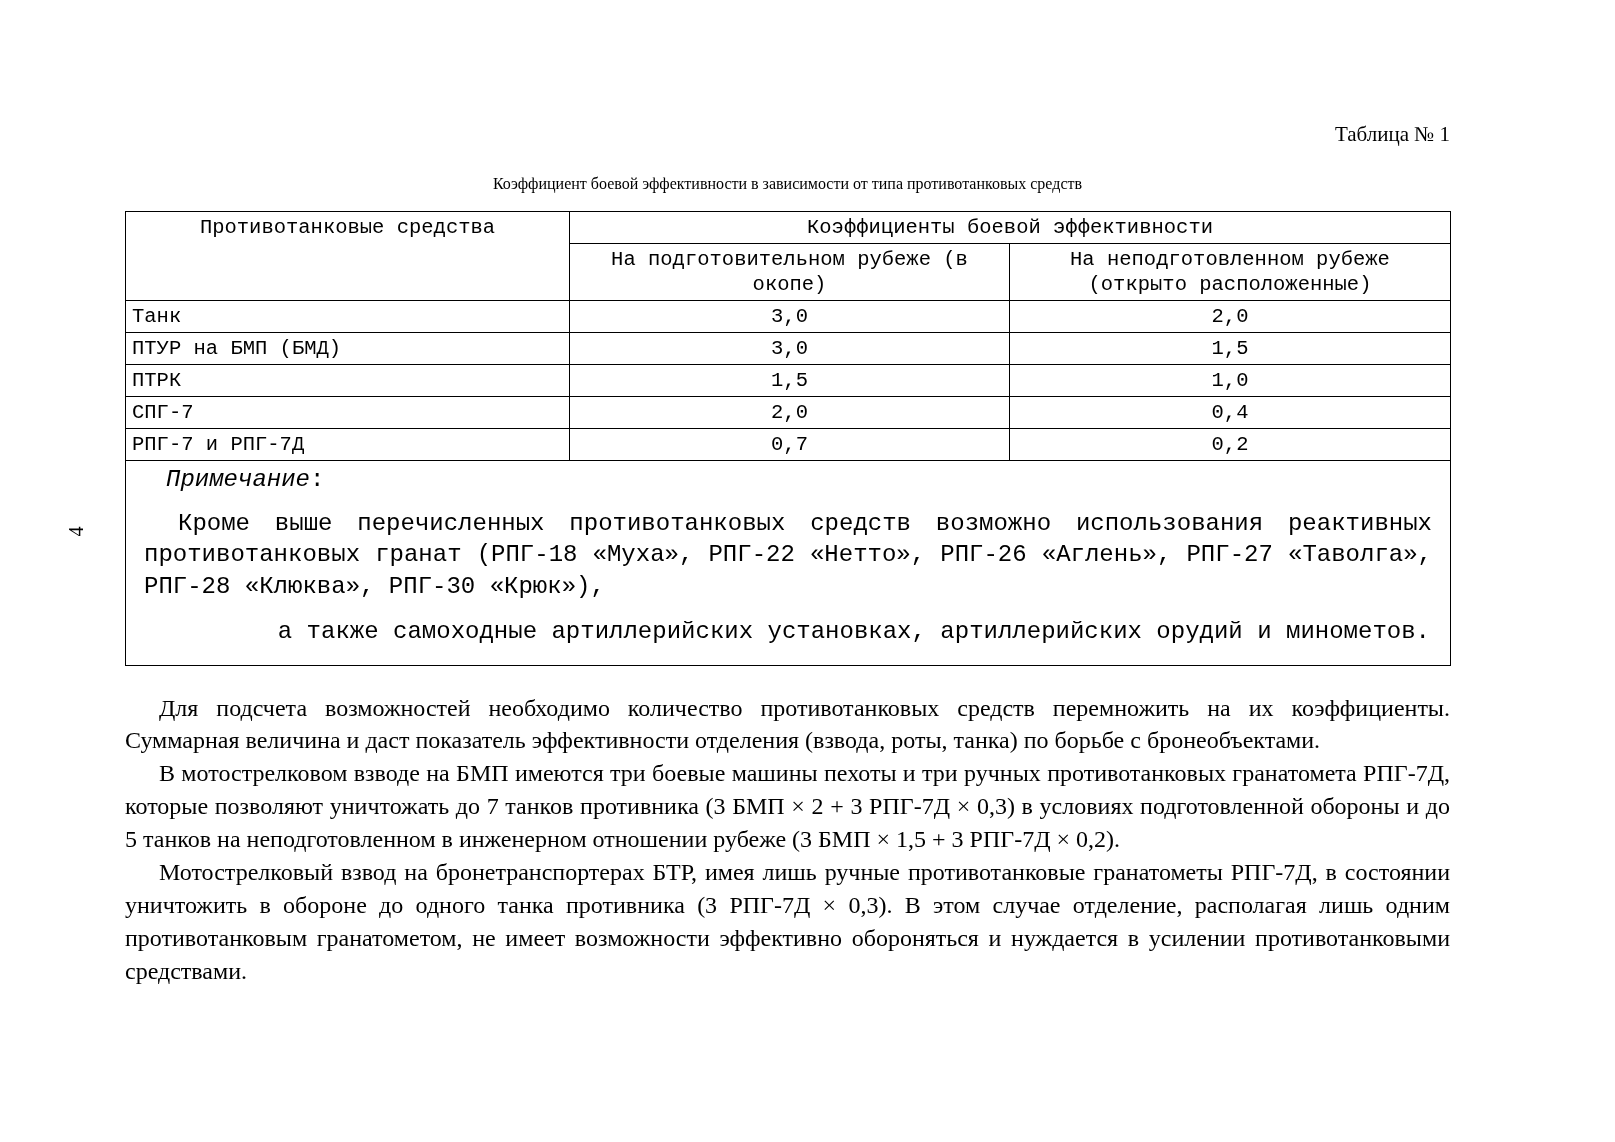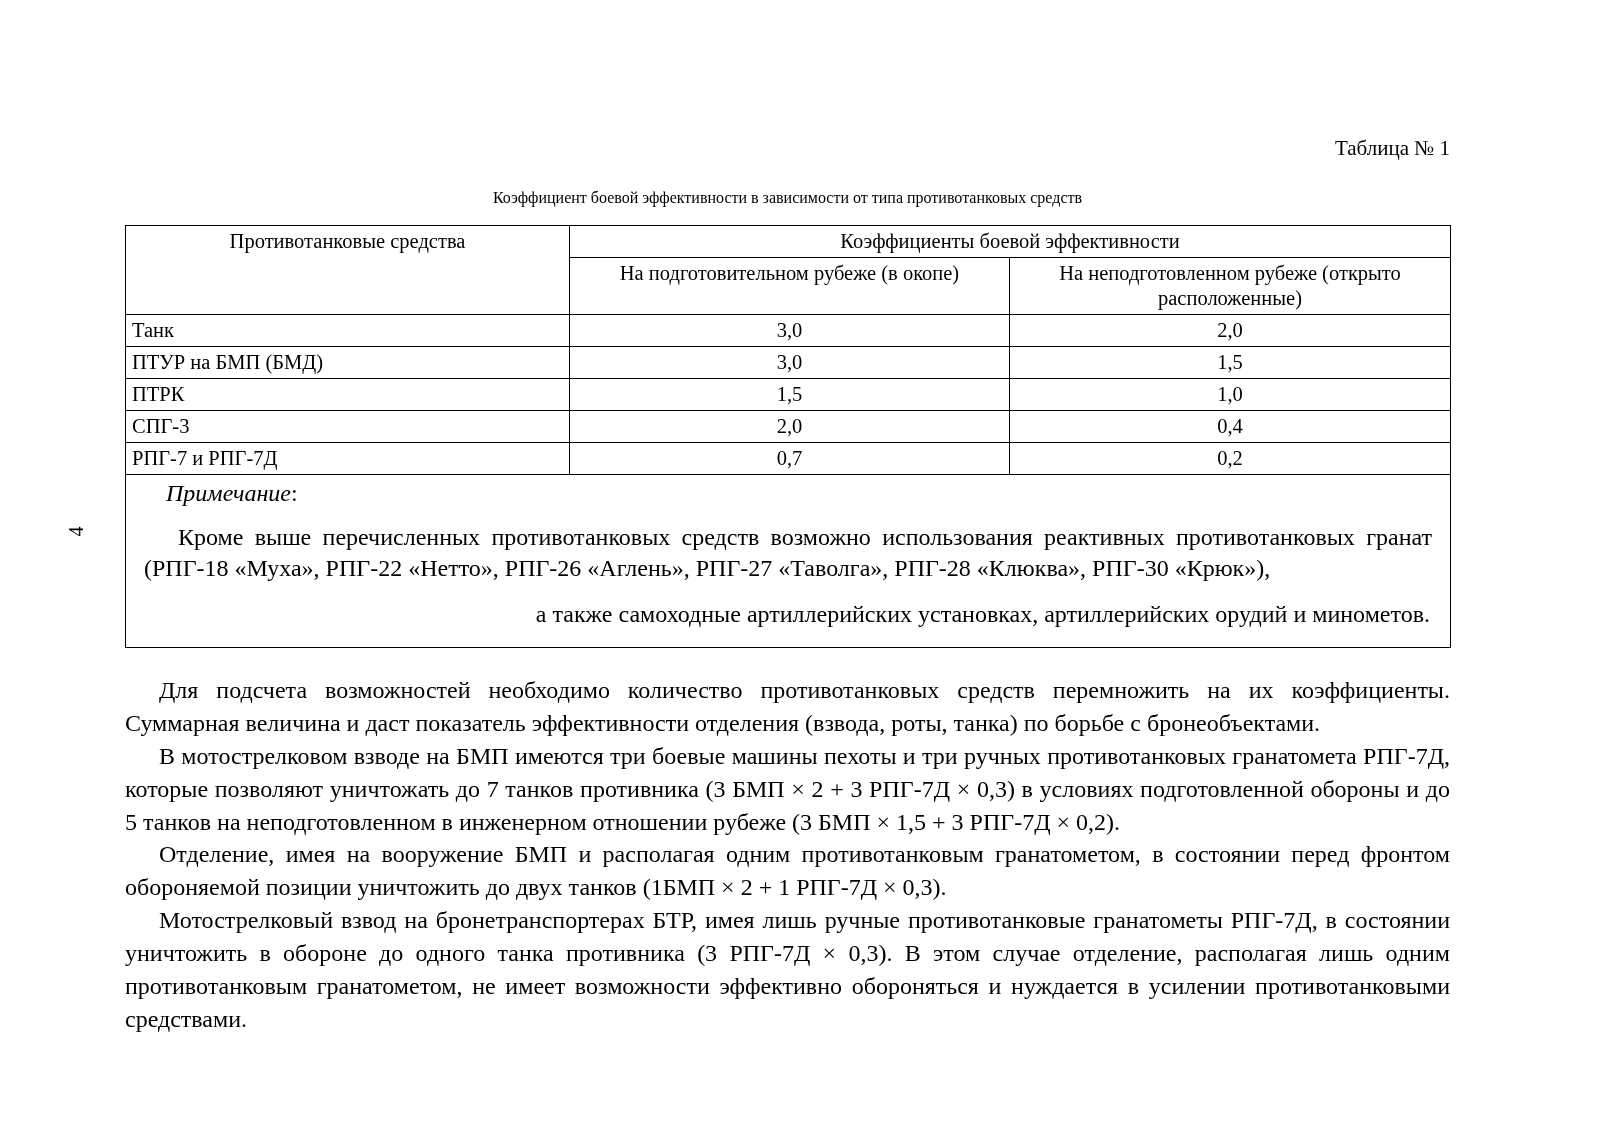--- a/index.html
+++ b/index.html
@@ -32,21 +32,21 @@
     text-align: center;
     font-size: 20px;
     transform: rotate(-90deg);
     transform-origin: center center;
     letter-spacing: 0;
   }
 
   .content {
     position: absolute;
     left: 125px;
-    top: 136px;
+    top: 122px;
     width: 1325px;
   }
 
   .table-label {
     text-align: right;
     font-size: 21px;
     line-height: 1.15;
     margin: 0 0 28px 0;
   }
 
@@ -56,20 +56,21 @@
     line-height: 1.2;
     margin: 0 0 18px 0;
   }
 
   table.coef {
     border-collapse: collapse;
     width: 1325px;
     table-layout: fixed;
     font-size: 20.5px;
     line-height: 1.22;
+    font-family: Liberation Mono, monospace;
   }
   table.coef td, table.coef th {
     border: 1.6px solid #000000;
     padding: 3px 6px;
     font-weight: normal;
     vertical-align: top;
   }
   .col-means  { width: 444px; }
   .col-prep   { width: 440px; }
   .col-unprep { width: 441px; }
@@ -168,21 +169,21 @@
           <td class="cell-name">ПТУР на БМП (БМД)</td>
           <td class="cell-val">3,0</td>
           <td class="cell-val">1,5</td>
         </tr>
         <tr>
           <td class="cell-name">ПТРК</td>
           <td class="cell-val">1,5</td>
           <td class="cell-val">1,0</td>
         </tr>
         <tr>
-          <td class="cell-name">СПГ-3</td>
+          <td class="cell-name">СПГ-7</td>
           <td class="cell-val">2,0</td>
           <td class="cell-val">0,4</td>
         </tr>
         <tr>
           <td class="cell-name">РПГ-7 и РПГ-7Д</td>
           <td class="cell-val">0,7</td>
           <td class="cell-val">0,2</td>
         </tr>
         <tr>
           <td class="note-cell" colspan="3">
@@ -190,18 +191,17 @@
             <p class="note-body">Кроме выше перечисленных противотанковых средств возможно использования реактивных противотанковых гранат (РПГ-18 «Муха», РПГ-22 «Нетто», РПГ-26 «Аглень», РПГ-27 «Таволга», РПГ-28 «Клюква», РПГ-30 «Крюк»),</p>
             <p class="note-body-last">а также самоходные артиллерийских установках, артиллерийских орудий и минометов.</p>
           </td>
         </tr>
       </tbody>
     </table>
 
     <div class="body-text">
       <p>Для подсчета возможностей необходимо количество противотанковых средств перемножить на их коэффициенты. Суммарная величина и даст показатель эффективности отделения (взвода, роты, танка) по борьбе с бронеобъектами.</p>
       <p>В мотострелковом взводе на БМП имеются три боевые машины пехоты и три ручных противотанковых гранатомета РПГ-7Д, которые позволяют уничтожать до 7 танков противника (3 БМП × 2 + 3 РПГ-7Д × 0,3) в условиях подготовленной обороны и до 5 танков на неподготовленном в инженерном отношении рубеже (3 БМП × 1,5 + 3 РПГ-7Д × 0,2).</p>
-      <p>Отделение, имея на вооружение БМП и располагая одним противотанковым гранатометом, в состоянии перед фронтом обороняемой позиции уничтожить до двух танков (1БМП × 2 + 1 РПГ-7Д × 0,3).</p>
       <p>Мотострелковый взвод на бронетранспортерах БТР, имея лишь ручные противотанковые гранатометы РПГ-7Д, в состоянии уничтожить в обороне до одного танка противника (3 РПГ-7Д × 0,3). В этом случае отделение, располагая лишь одним противотанковым гранатометом, не имеет возможности эффективно обороняться и нуждается в усилении противотанковыми средствами.</p>
     </div>
 
   </div>
 </div>
 
 </body></html>

